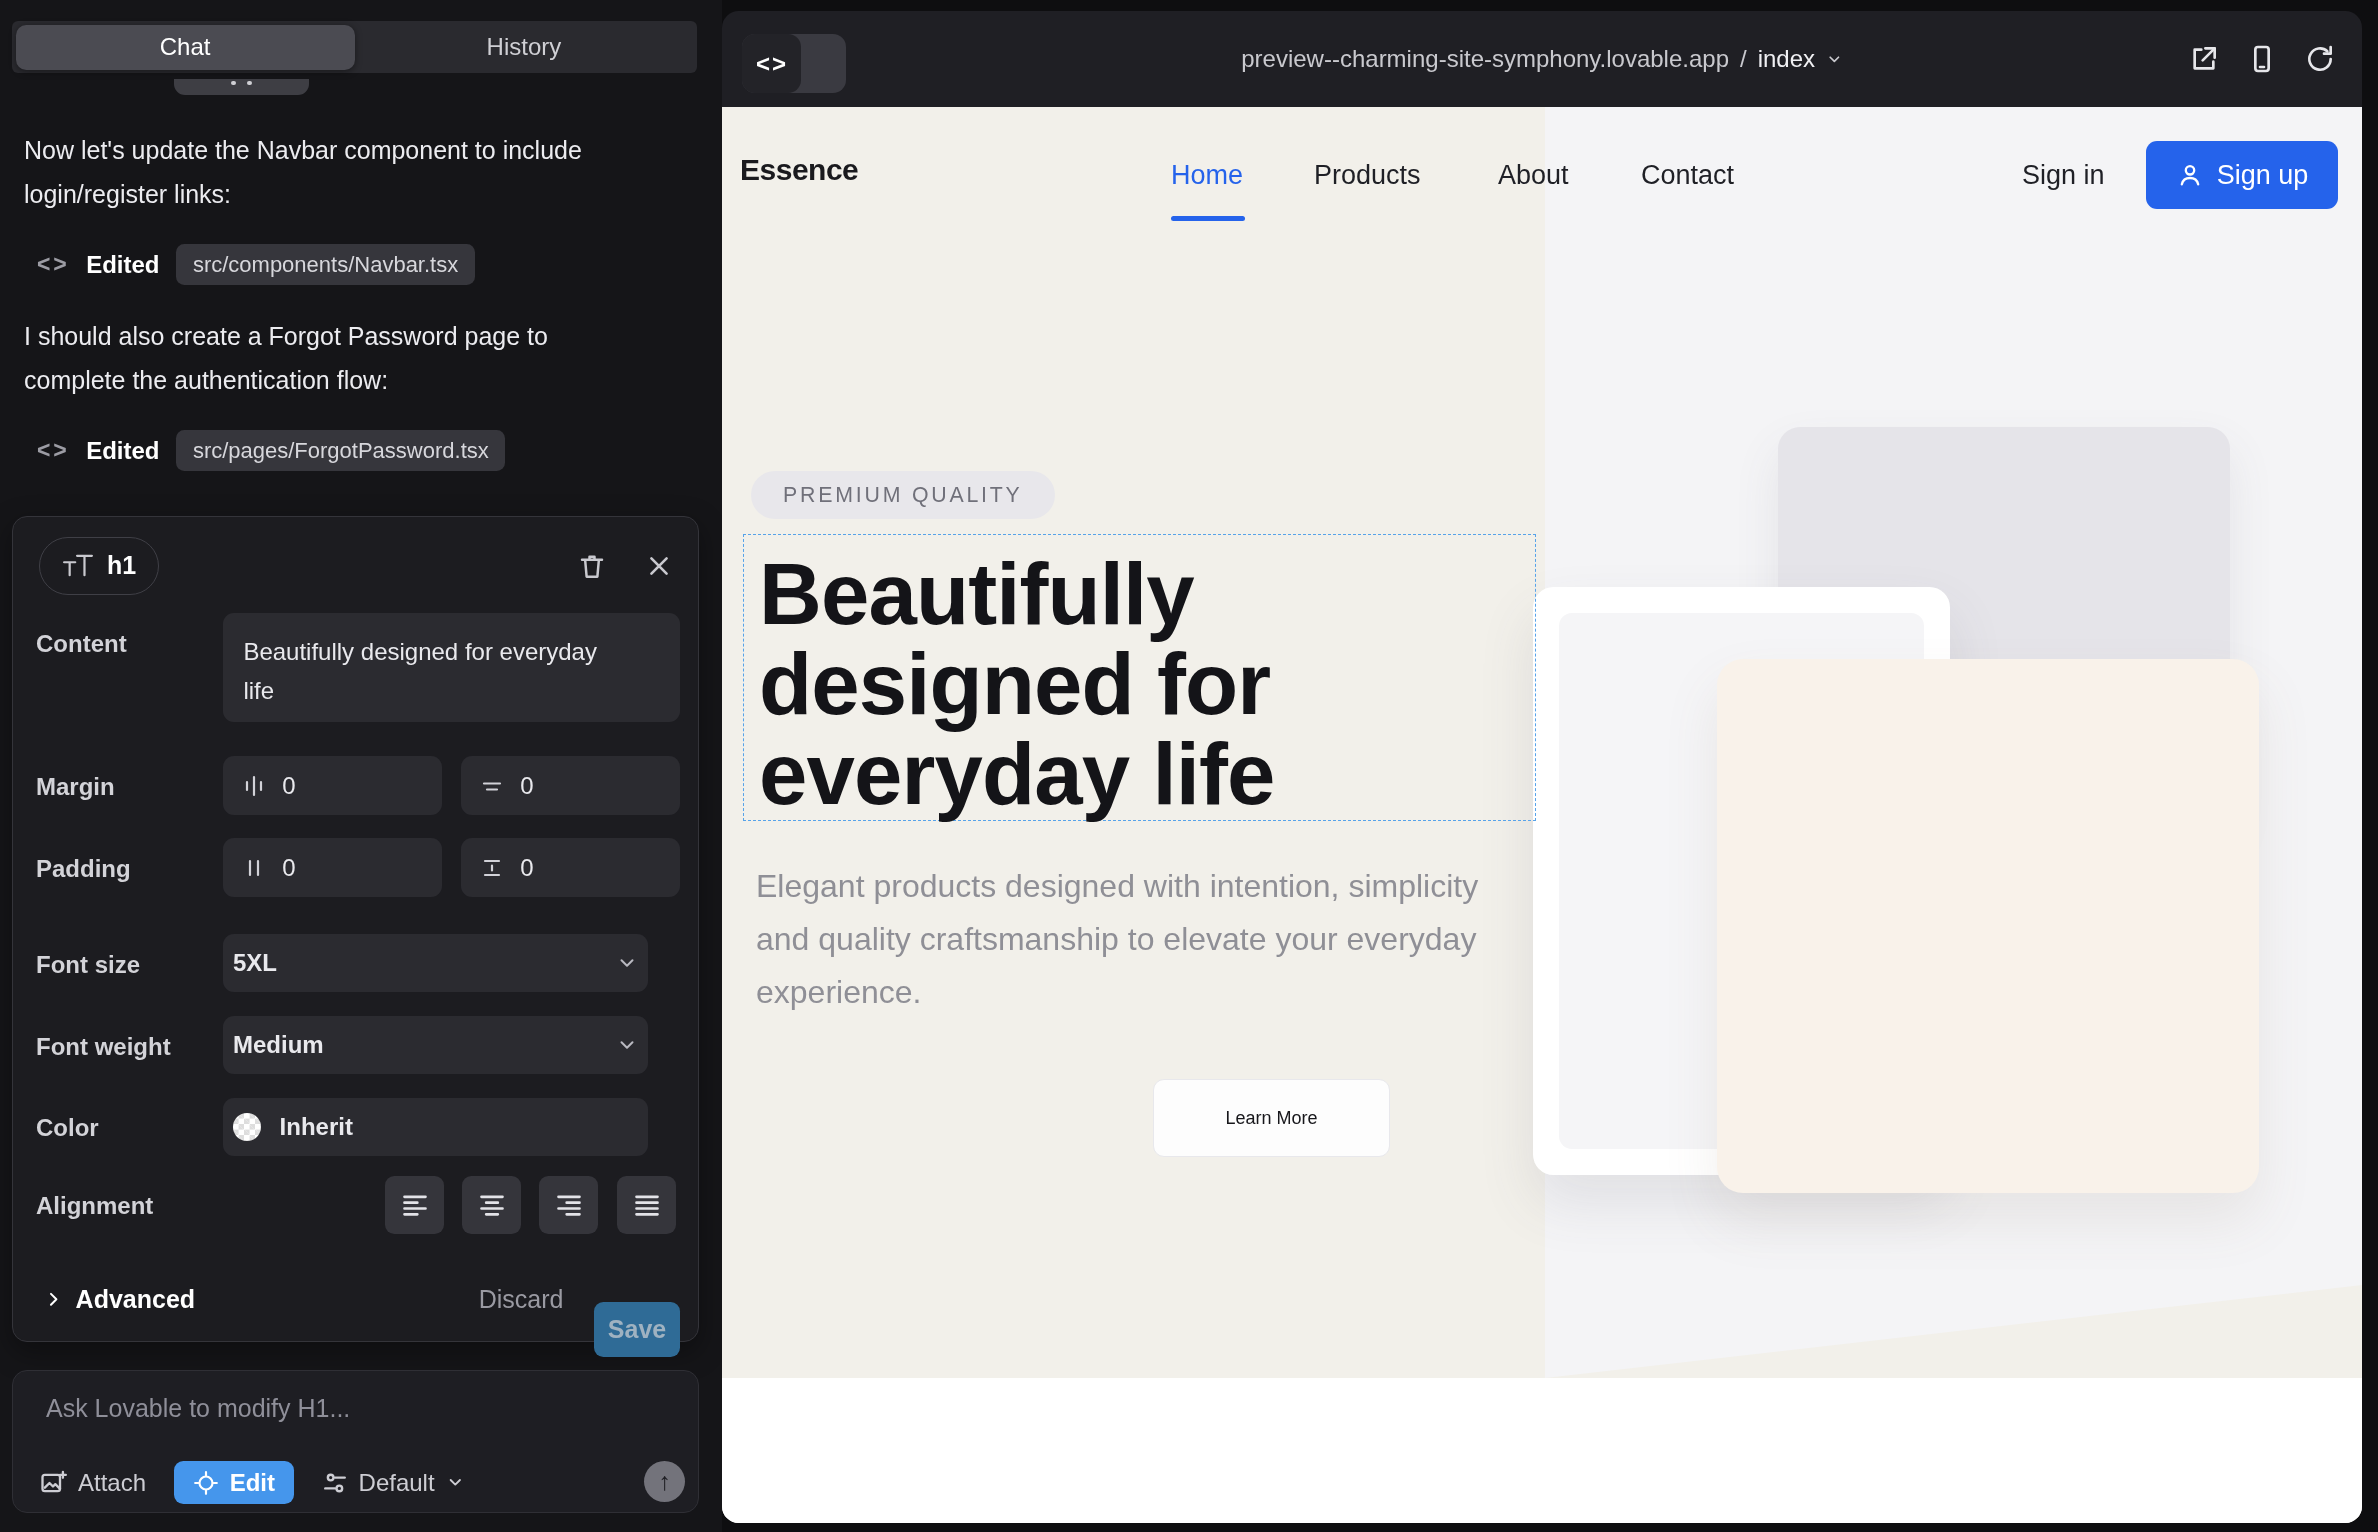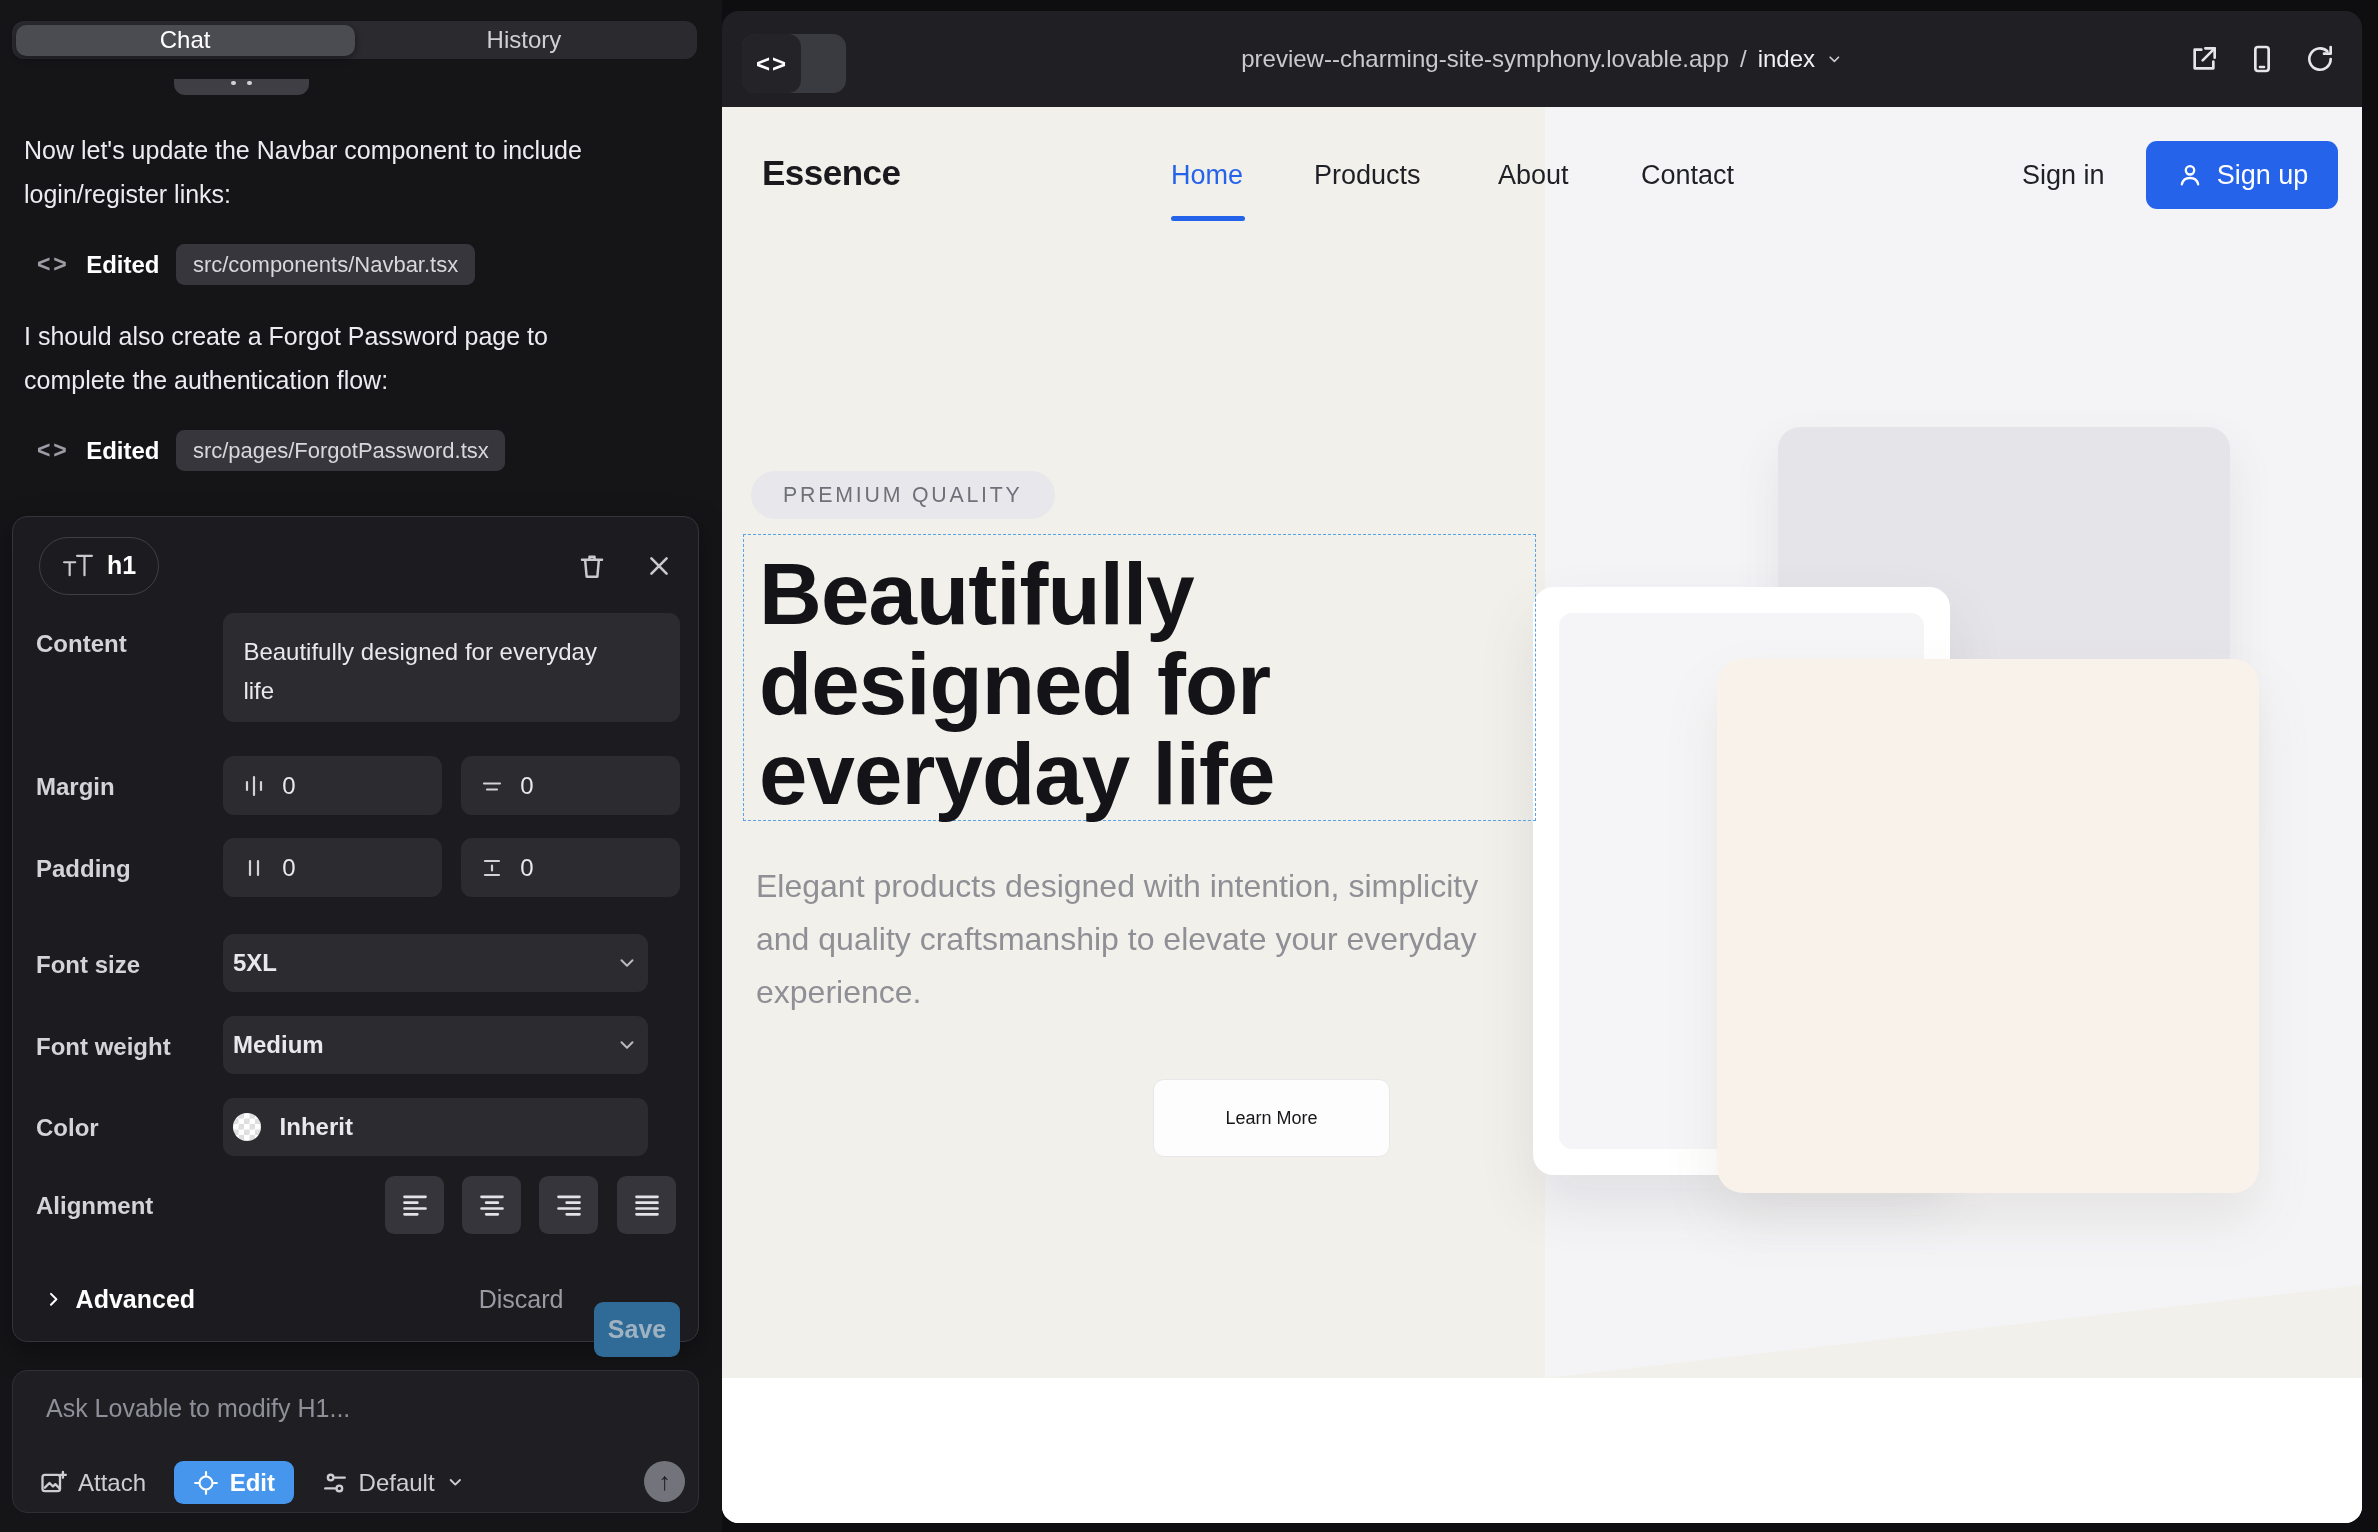--- a/index.html
+++ b/index.html
@@ -3,22 +3,22 @@
 <meta charset="utf-8">
 <style>
   html,body{margin:0;padding:0;background:#0e0e10;}
   *{box-sizing:border-box;}
   #stage{position:relative;width:2378px;height:1532px;background:#0e0e10;
          font-family:"Liberation Sans",sans-serif;overflow:hidden;}
   svg{display:block;}
 
   
   .left{position:absolute;left:0;top:0;width:722px;height:1532px;background:#151518;}
-  .tabbar{position:absolute;left:12px;top:21.3px;width:685px;height:38px;background:#2a2a2f;
-          border-radius:12px;display:flex;padding:3.7px;}
+  .tabbar{position:absolute;left:12px;top:21.3px;width:685px;height:52px;background:#2a2a2f;
+          border-radius:6px;display:flex;padding:3.7px;}
   .tab{flex:1;display:flex;align-items:center;justify-content:center;color:#cfcfd4;
        font-size:24px;border-radius:10.2px;cursor:pointer;}
   .tab.active{background:#4b4b52;color:#ffffff;box-shadow:0 1.9px 7.4px rgba(0,0,0,.4);}
   .partial-pill{position:absolute;left:174px;top:79px;width:135px;height:16px;background:#3e3e44;
           border-radius:0 0 11px 11px;display:flex;gap:11px;align-items:flex-start;justify-content:center;}
   .partial-pill i{width:4.6px;height:4.6px;border-radius:50%;background:#cfcfd4;margin-top:1.9px;}
   .msg{position:absolute;left:24px;width:594px;font-size:25px;line-height:44px;color:#ececf0;margin:0;}
   .edited-row{position:absolute;left:37px;display:flex;align-items:center;gap:16.7px;height:43px;}
   .code-ic{color:#9c9ca4;font-size:23px;font-weight:600;letter-spacing:2.8px;}
   .edited-lbl{color:#ffffff;font-weight:700;font-size:24px;}
@@ -84,21 +84,21 @@
           color:#e6e6ea;}
   .chrome-icons .cbtn{background:none;border:none;color:#e6e6ea;padding:0;cursor:pointer;}
 
   .page{position:absolute;left:0;top:96px;width:1640px;height:1416px;background:#f2f0ea;
         border-radius:0 0 16.7px 16.7px;overflow:hidden;}
   .gray-side{position:absolute;left:823px;top:0;width:817px;height:1271px;background:#f4f4f6;}
   .wedge{position:absolute;left:823px;top:1178px;width:817px;height:93px;background:#f2f0ea;
          clip-path:polygon(0 100%,100% 0,100% 100%);}
   .white-strip{position:absolute;left:0;top:1271px;width:1640px;height:146px;background:#ffffff;}
 
-  .brand{position:absolute;left:40px;top:46px;font-size:35px;font-weight:700;color:#1a1a1e;letter-spacing:-0.5px;}
+  .brand{position:absolute;left:18px;top:46px;font-size:30px;font-weight:700;color:#1a1a1e;letter-spacing:-0.5px;}
   .nav-link{position:absolute;top:53px;font-size:27px;color:#1f2026;cursor:pointer;}
   .nav-home{color:#2563eb;}
   .home-underline{position:absolute;left:449px;top:109px;width:74px;height:4.6px;background:#2563eb;border-radius:2.8px;}
   .signin{position:absolute;left:1300px;top:53px;font-size:27px;color:#1f2026;cursor:pointer;}
   .signup-btn{position:absolute;left:1424px;top:34px;width:192px;height:68px;background:#2563eb;border-radius:11px;
           color:#ffffff;font-size:27px;display:flex;align-items:center;justify-content:center;gap:13px;
           border:none;cursor:pointer;}
 
   .rect-lavender{position:absolute;left:1056px;top:320px;width:452px;height:399px;background:#e5e4e9;
           border-radius:22px;box-shadow:0 22px 46px rgba(90,90,110,.10);}

